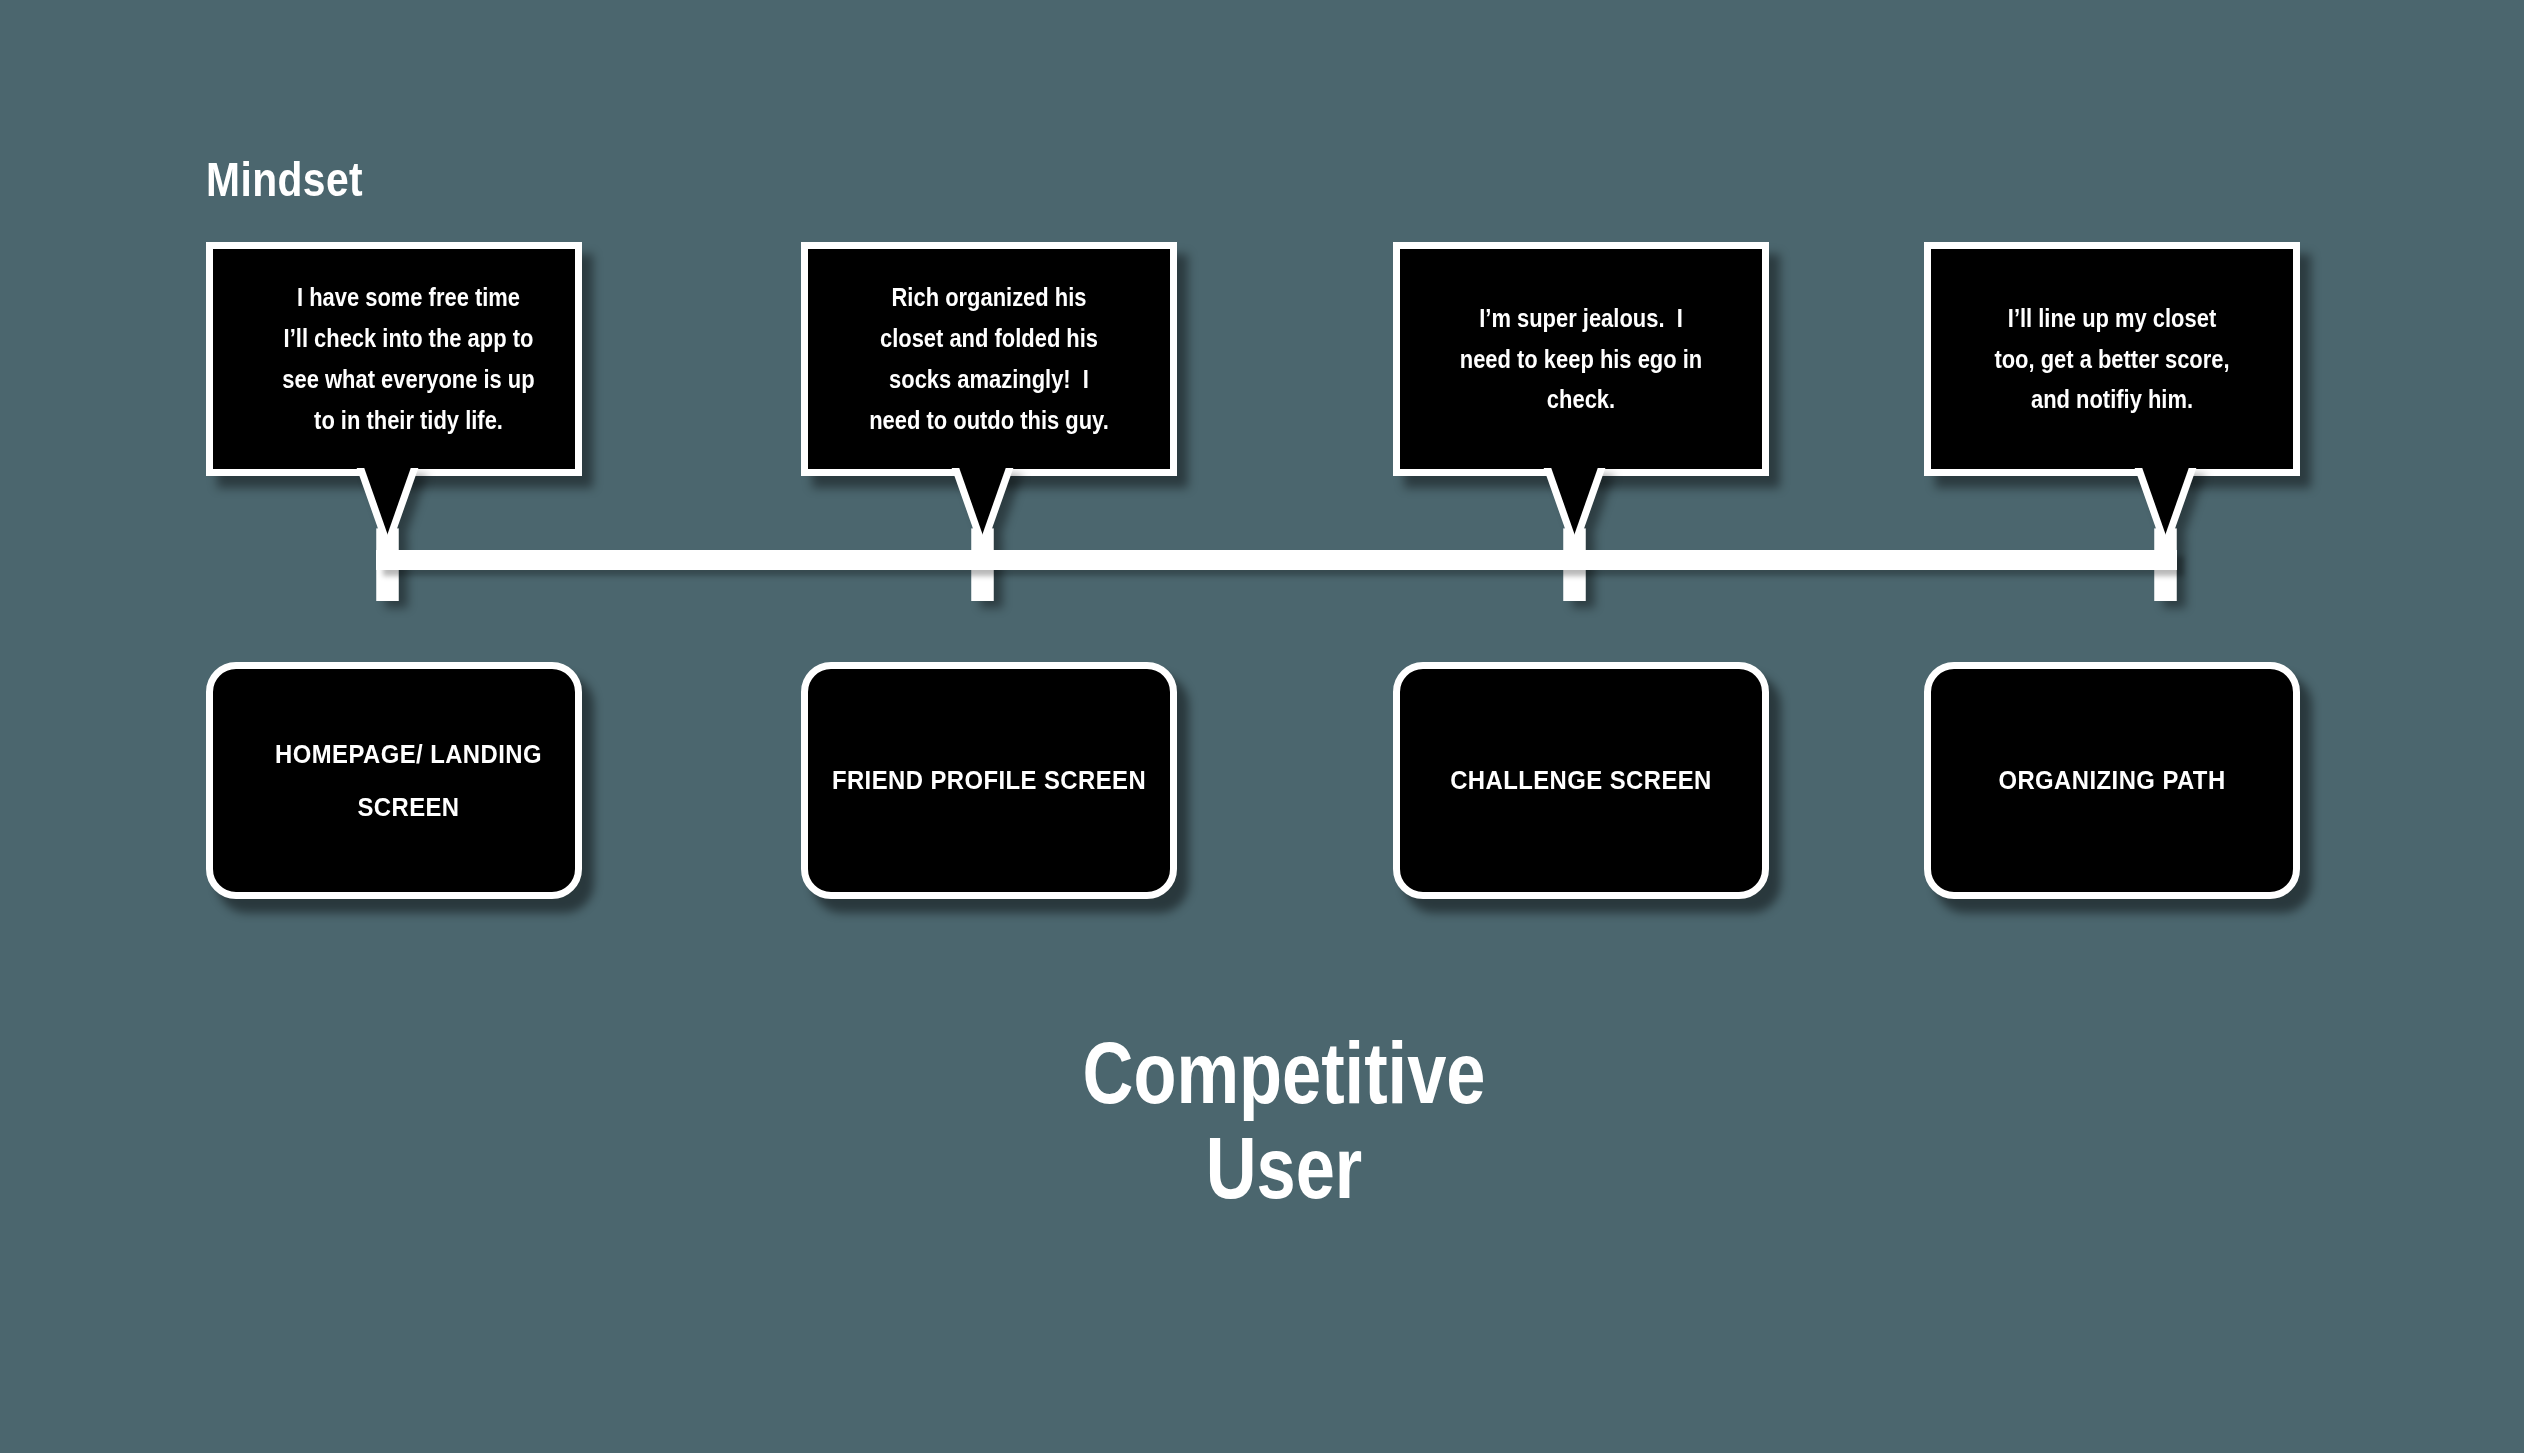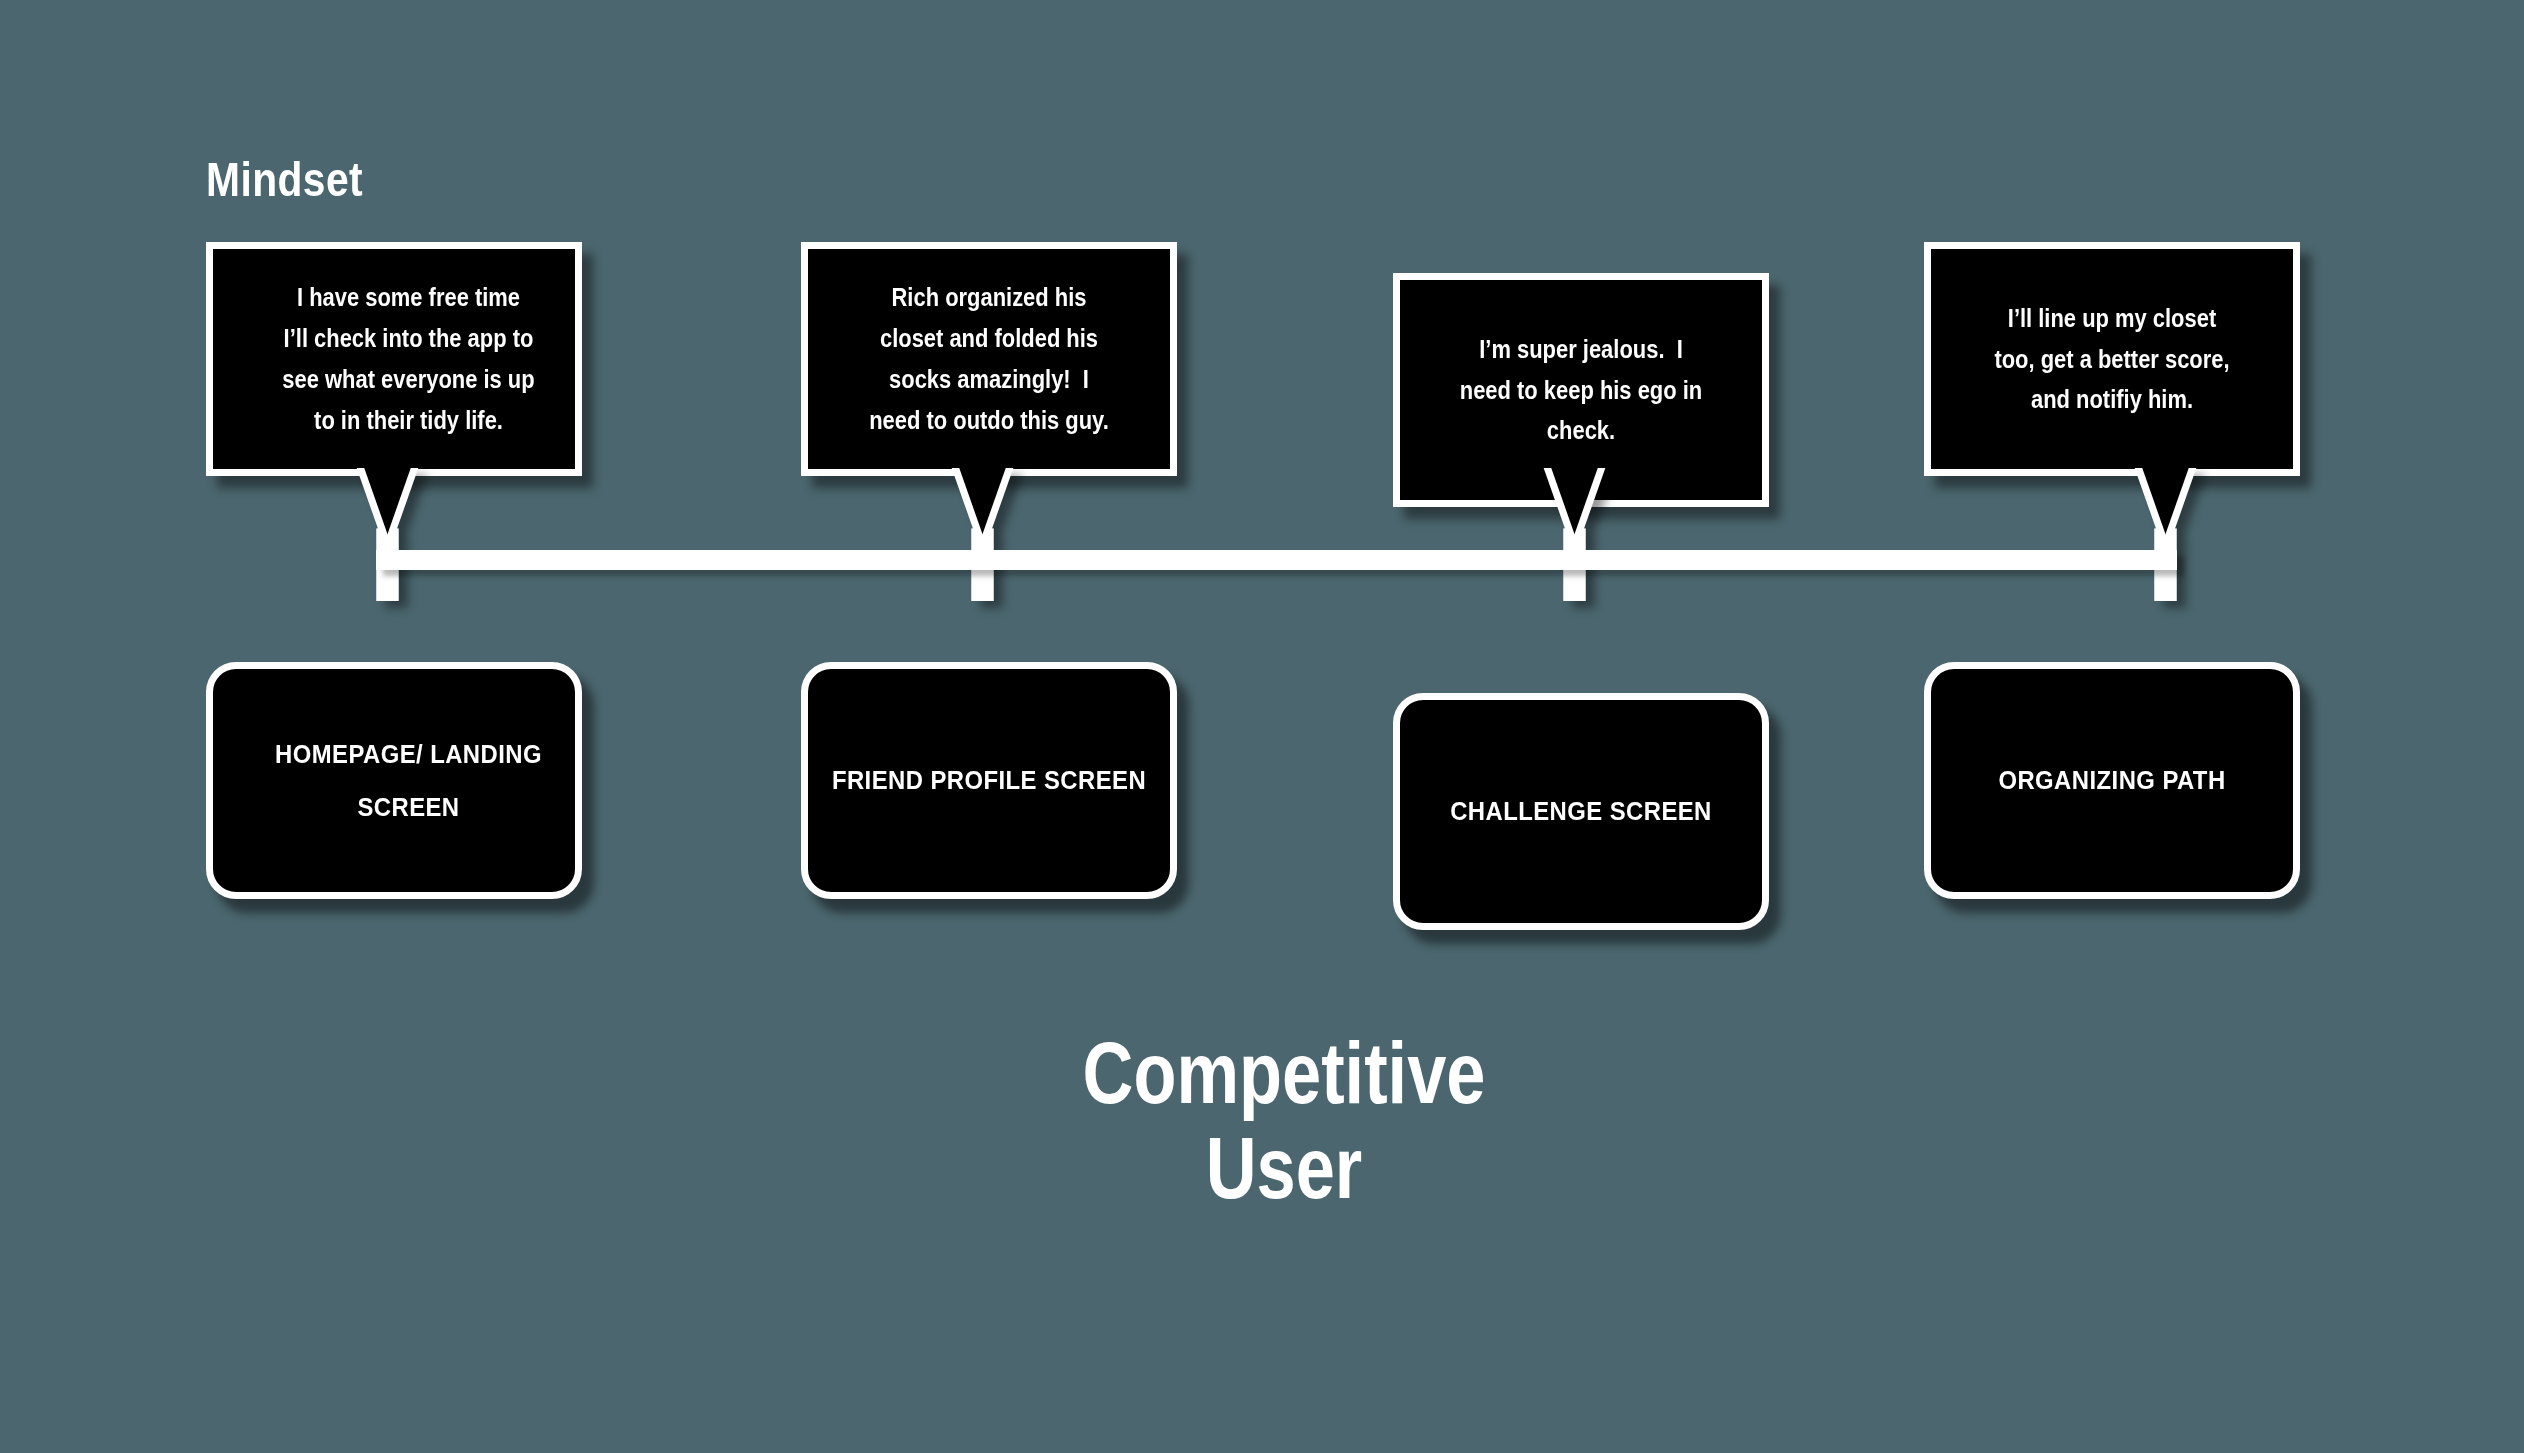--- a/index.html
+++ b/index.html
@@ -26,21 +26,21 @@
     box-sizing:border-box;
     box-shadow:11.2px 12.2px 9.2px rgba(0,0,0,0.42);
     display:flex;align-items:center;justify-content:center;
   }
   .bubble-text{
     color:#ffffff;font-size:25.5px;font-weight:bold;line-height:1.6;
     text-align:center;white-space:pre-wrap;
     transform:scaleX(0.86);transform-origin:center center;
     width:115%;
   }
-  .b1{left:206px;padding-left:29px;} .b2{left:801px;justify-content:flex-end;} .b3{left:1393px;margin-top:31px;} .b4{left:1924px;}
+  .b1{left:206px;padding-left:29px;} .b2{left:801px;justify-content:flex-end;} .b3{left:1393px;} .b4{left:1924px;}
 
   
   .connector{
     position:absolute;top:468px;width:87px;height:133px;
     filter:drop-shadow(9.2px 7.1px 4.6px rgba(0,0,0,0.40));
   }
   .c1{left:344px;} .c2{left:939px;} .c3{left:1531px;} .c4{left:2122px;}
 
   
   .timeline-bar{

